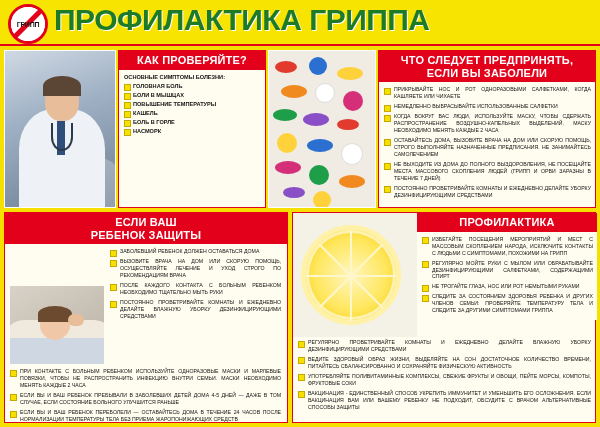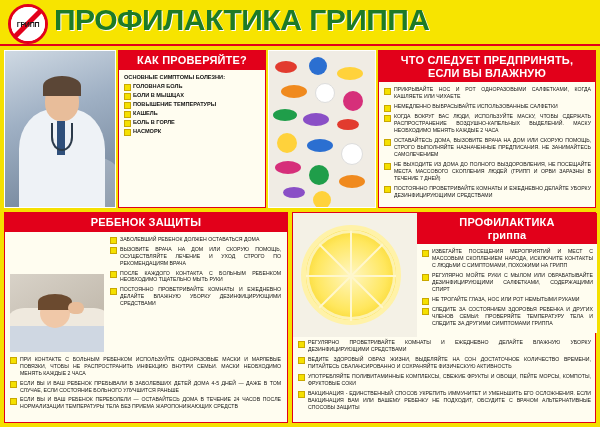--- a/index.html
+++ b/index.html
@@ -269,34 +269,35 @@
     <div class="pill" style="left:6px;  top:110px; width:26px; height:13px; background:#d62f7a;"></div>
     <div class="pill" style="left:40px; top:114px; width:20px; height:20px; background:#1f9e4a;"></div>
     <div class="pill" style="left:70px; top:124px; width:26px; height:13px; background:#f08a1e;"></div>
     <div class="pill" style="left:14px; top:136px; width:22px; height:11px; background:#8a4fc6;"></div>
     <div class="pill" style="left:44px; top:140px; width:18px; height:18px; background:#ffd23b;"></div>
   </div>
 
   <div class="panel-sick">
     <div class="panel-title">
       <div>ЧТО СЛЕДУЕТ ПРЕДПРИНЯТЬ,</div>
-      <div>ЕСЛИ ВЫ ВЛАЖНУЮ</div>
+      <div>ЕСЛИ ВЫ ЗАБОЛЕЛИ</div>
     </div>
     <div class="panel-body">
       <div class="li">ПРИКРЫВАЙТЕ НОС И РОТ ОДНОРАЗОВЫМИ САЛФЕТКАМИ, КОГДА КАШЛЯЕТЕ ИЛИ ЧИХАЕТЕ</div>
       <div class="li">НЕМЕДЛЕННО ВЫБРАСЫВАЙТЕ ИСПОЛЬЗОВАННЫЕ САЛФЕТКИ</div>
       <div class="li">КОГДА ВОКРУГ ВАС ЛЮДИ, ИСПОЛЬЗУЙТЕ МАСКУ, ЧТОБЫ СДЕРЖАТЬ РАСПРОСТРАНЕНИЕ ВОЗДУШНО-КАПЕЛЬНЫХ ВЫДЕЛЕНИЙ. МАСКУ НЕОБХОДИМО МЕНЯТЬ КАЖДЫЕ 2 ЧАСА</div>
       <div class="li">ОСТАВАЙТЕСЬ ДОМА, ВЫЗОВИТЕ ВРАЧА НА ДОМ ИЛИ СКОРУЮ ПОМОЩЬ, СТРОГО ВЫПОЛНЯЙТЕ НАЗНАЧЕННЫЕ ПРЕДПИСАНИЯ. НЕ ЗАНИМАЙТЕСЬ САМОЛЕЧЕНИЕМ</div>
       <div class="li">НЕ ВЫХОДИТЕ ИЗ ДОМА ДО ПОЛНОГО ВЫЗДОРОВЛЕНИЯ, НЕ ПОСЕЩАЙТЕ МЕСТА МАССОВОГО СКОПЛЕНИЯ ЛЮДЕЙ (ГРИПП И ОРВИ ЗАРАЗНЫ В ТЕЧЕНИЕ 7 ДНЕЙ)</div>
       <div class="li">ПОСТОЯННО ПРОВЕТРИВАЙТЕ КОМНАТЫ И ЕЖЕДНЕВНО ДЕЛАЙТЕ УБОРКУ ДЕЗИНФИЦИРУЮЩИМИ СРЕДСТВАМИ</div>
     </div>
   </div>
 
   <div class="panel-child">
     <div class="panel-title">
+      <div>ЕСЛИ ВАШ</div>
       <div>РЕБЕНОК ЗАЩИТЫ</div>
     </div>
     <div class="panel-body" style="position:relative;height:178px;">
       <div class="child-photo">
         <div class="pillow"></div>
         <div class="blanket"></div>
         <div class="kid-head"></div>
         <div class="kid-hair"></div>
         <div class="hand"></div>
       </div>
@@ -324,21 +325,20 @@
           <div class="seg" style="transform:rotate(135deg);"></div>
           <div class="seg" style="transform:rotate(180deg);"></div>
           <div class="seg" style="transform:rotate(225deg);"></div>
           <div class="seg" style="transform:rotate(270deg);"></div>
           <div class="seg" style="transform:rotate(315deg);"></div>
         </div>
       </div>
       <div style="position:absolute;left:124px;top:0;width:180px;">
         <div class="panel-title">
           <div>ПРОФИЛАКТИКА</div>
-          <div>гриппа</div>
         </div>
         <div class="panel-body">
           <div class="li">ИЗБЕГАЙТЕ ПОСЕЩЕНИЯ МЕРОПРИЯТИЙ И МЕСТ С МАССОВЫМ СКОПЛЕНИЕМ НАРОДА, ИСКЛЮЧИТЕ КОНТАКТЫ С ЛЮДЬМИ С СИМПТОМАМИ, ПОХОЖИМИ НА ГРИПП</div>
           <div class="li">РЕГУЛЯРНО МОЙТЕ РУКИ С МЫЛОМ ИЛИ ОБРАБАТЫВАЙТЕ ДЕЗИНФИЦИРУЮЩИМИ САЛФЕТКАМИ, СОДЕРЖАЩИМИ СПИРТ</div>
           <div class="li">НЕ ТРОГАЙТЕ ГЛАЗА, НОС ИЛИ РОТ НЕМЫТЫМИ РУКАМИ</div>
           <div class="li">СЛЕДИТЕ ЗА СОСТОЯНИЕМ ЗДОРОВЬЯ РЕБЕНКА И ДРУГИХ ЧЛЕНОВ СЕМЬИ: ПРОВЕРЯЙТЕ ТЕМПЕРАТУРУ ТЕЛА И СЛЕДИТЕ ЗА ДРУГИМИ СИМПТОМАМИ ГРИППА</div>
         </div>
       </div>
       <div style="position:absolute;left:4px;top:126px;width:294px;">
         <div class="li">РЕГУЛЯРНО ПРОВЕТРИВАЙТЕ КОМНАТЫ И ЕЖЕДНЕВНО ДЕЛАЙТЕ ВЛАЖНУЮ УБОРКУ ДЕЗИНФИЦИРУЮЩИМИ СРЕДСТВАМИ</div>

